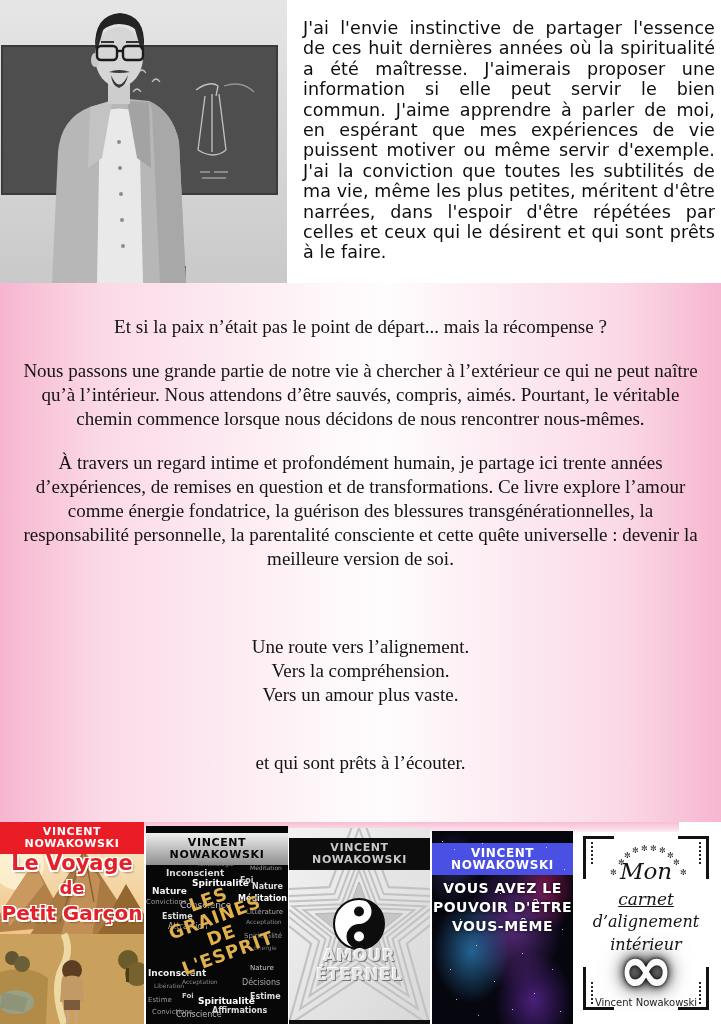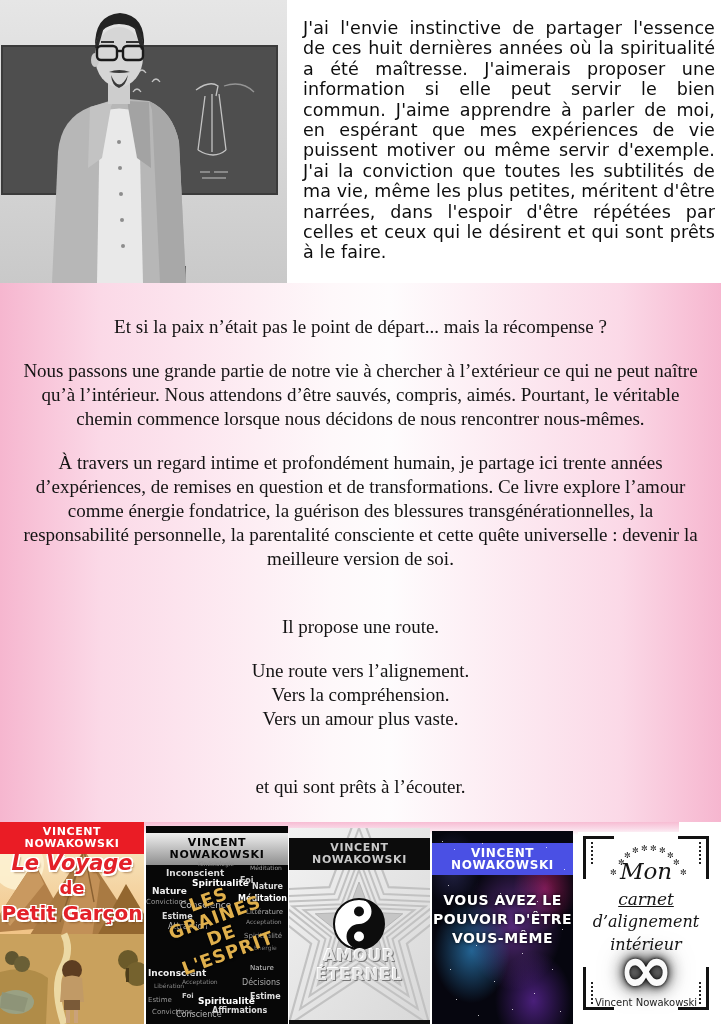--- a/index.html
+++ b/index.html
@@ -25,21 +25,21 @@
   .book{position:absolute;overflow:hidden;}
   .band{text-align:center;font-weight:bold;font-size:11px;letter-spacing:0.6px;padding:4px 0;line-height:12px;}
 
   
   .book1{left:0;top:0;width:144px;height:202px;background:#e9c88f;}
   .book1 .band{position:absolute;left:0;top:0;width:100%;background:#ea1c25;color:#ffffff;z-index:3;}
   .book1 svg{position:absolute;left:0;top:20px;}
   .book1-title{position:absolute;left:0;top:28px;width:100%;z-index:2;text-align:center;
     color:#e32129;font-weight:bold;font-family:"DejaVu Sans",sans-serif;
     text-shadow:-1.5px -1.5px 0 #fff,1.5px -1.5px 0 #fff,-1.5px 1.5px 0 #fff,1.5px 1.5px 0 #fff,2px 3px 2px rgba(90,40,0,.45);}
-  .book1-title .t1{font-size:21px;line-height:26px;font-style:italic;}
+  .book1-title .t1{font-size:21px;line-height:26px;}
   .book1-title .t2{font-size:18px;line-height:24px;}
   .book1-title .t3{font-size:20px;line-height:26px;}
 
   
   .book2{left:146px;top:4px;width:142px;height:198px;background:#070707;}
   .book2 .band{margin-top:7px;background:linear-gradient(#efefef,#8f8f8f);color:#050505;}
   .cloud{position:absolute;left:0;top:34px;width:142px;height:164px;}
   .cloud span{position:absolute;color:#bbb;white-space:nowrap;font-family:"DejaVu Sans",sans-serif;}
   .gold-title{position:absolute;left:22px;top:62px;width:100px;text-align:center;transform:rotate(-20deg);
     color:#e0b04c;font-weight:bold;z-index:2;text-shadow:1px 1px 2px rgba(0,0,0,.8);}
@@ -55,21 +55,21 @@
 
   
   .book4{left:432px;top:9px;width:141px;height:193px;background:
     radial-gradient(55px 75px at 28% 62%,rgba(45,130,190,.75),transparent 70%),
     radial-gradient(70px 95px at 58% 48%,rgba(125,60,175,.7),transparent 70%),
     radial-gradient(45px 60px at 80% 30%,rgba(205,35,115,.6),transparent 70%),
     radial-gradient(55px 70px at 72% 88%,rgba(110,45,180,.65),transparent 70%),
     radial-gradient(40px 55px at 15% 20%,rgba(60,60,120,.5),transparent 70%),
     #06060f;}
   .book4 .band{margin-top:12px;background:#4a50e4;color:#ffffff;font-size:12px;}
-  .book4-title{margin-top:16px;text-align:center;color:#ffffff;font-weight:bold;font-size:14px;line-height:19px;
+  .book4-title{margin-top:4px;text-align:center;color:#ffffff;font-weight:bold;font-size:14px;line-height:19px;
     letter-spacing:.5px;text-shadow:0 0 4px rgba(0,0,0,.9);}
   .stars4{position:absolute;left:10px;top:10px;width:1px;height:1px;background:#fff;border-radius:50%;
     box-shadow:12px 8px 0 #fff,40px 2px 0 #fff,70px 14px 0 #fff,104px 6px 0 #fff,122px 28px 0 #fff,
       6px 44px 0 #fff,58px 52px 0 #fff,95px 60px 0 #fff,18px 78px 0 #fff,120px 88px 0 #fff,
       34px 104px 0 #fff,80px 112px 0 #fff,8px 128px 0 #fff,110px 128px 0 #fff,52px 140px 0 #fff,
       92px 152px 0 #fff,14px 158px 0 #fff,70px 168px 0 #fff,118px 170px 0 #fff,36px 174px 0 #fff;}
 
   
   .book5{left:578px;top:10px;width:136px;height:182px;background:#ffffff;
     font-family:"DejaVu Serif","Liberation Serif",serif;}
@@ -151,21 +151,20 @@
   </div>
 
   <div class="intro-text">J'ai l'envie instinctive de partager l'essence de ces huit dernières années où la spiritualité a été maîtresse. J'aimerais proposer une information si elle peut servir le bien commun. J'aime apprendre à parler de moi, en espérant que mes expériences de vie puissent motiver ou même servir d'exemple. J'ai la conviction que toutes les subtilités de ma vie, même les plus petites, méritent d'être narrées, dans l'espoir d'être répétées par celles et ceux qui le désirent et qui sont prêts à le faire.</div>
 
   <div class="pink-section">
     <p>Et si la paix n’était pas le point de départ... mais la récompense ?</p>
     <p>Nous passons une grande partie de notre vie à chercher à l’extérieur ce qui ne peut naître qu’à l’intérieur. Nous attendons d’être sauvés, compris, aimés. Pourtant, le véritable chemin commence lorsque nous décidons de nous rencontrer nous-mêmes.</p>
     <p>À travers un regard intime et profondément humain, je partage ici trente années d’expériences, de remises en question et de transformations. Ce livre explore l’amour comme énergie fondatrice, la guérison des blessures transgénérationnelles, la responsabilité personnelle, la parentalité consciente et cette quête universelle : devenir la meilleure version de soi.</p>
     <p>
       <br>
-      <span class="line">Il propose une route.</span>
     </p>
     <p>
       <span class="line">Une route vers l’alignement.</span><br>
       <span class="line">Vers la compréhension.</span><br>
       <span class="line">Vers un amour plus vaste.</span>
     </p>
     <p>
       <br>
       <span class="line">et qui sont prêts à l’écouter.</span>
     </p>

